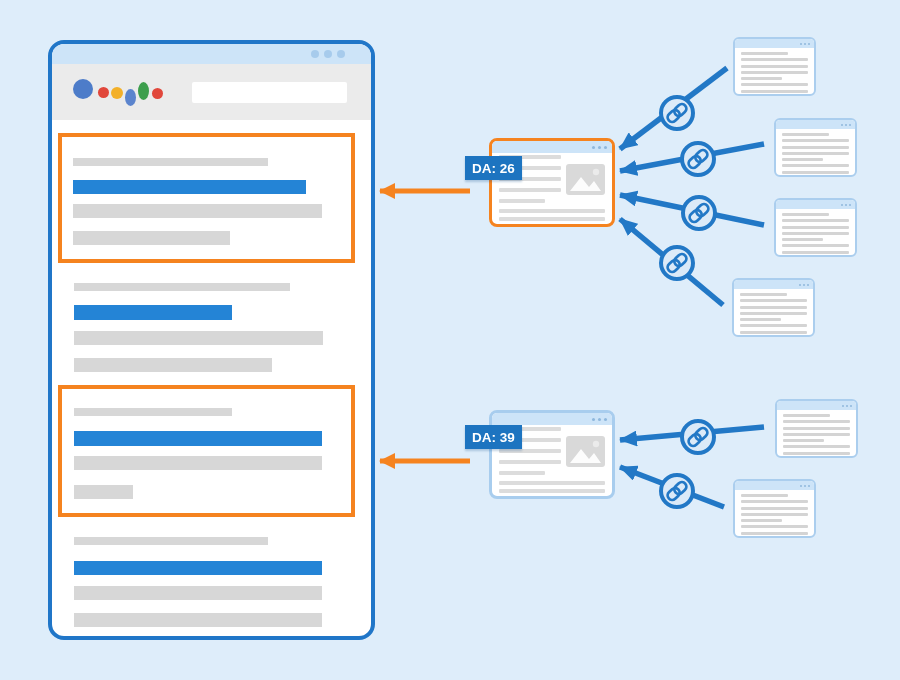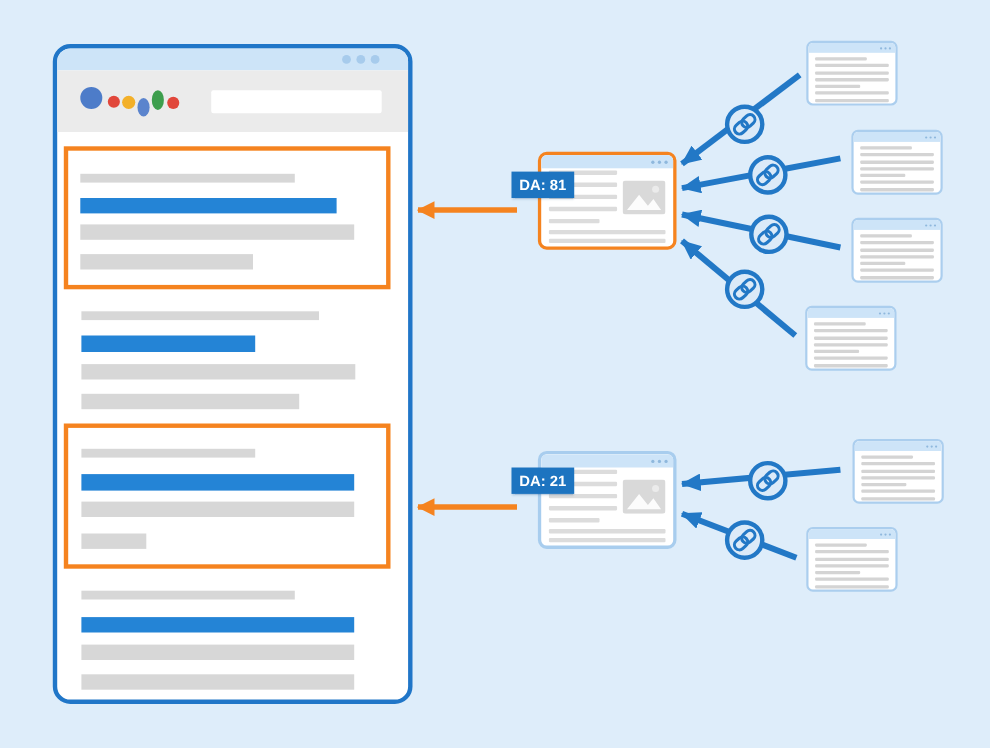--- a/index.html
+++ b/index.html
@@ -112,21 +112,21 @@
       <div class="ln" style="left:7px;top:46px;width:46px;"></div>
       <svg class="img-ph" width="39" height="31">
         <rect x="0" y="0" width="39" height="31" rx="3" fill="#d9d9d9"></rect>
         <circle cx="30" cy="8" r="3.2" fill="#ebebeb"></circle>
         <path d="M4 27 L15 13 L23 23 L28 17 L35 27 Z" fill="#ffffff" opacity="0.9"></path>
       </svg>
       <div class="ln" style="left:7px;top:56px;width:106px;"></div>
       <div class="ln" style="left:7px;top:64px;width:106px;"></div>
     </div>
   </div>
-  <div class="da-badge" style="left:465px;top:156px;">DA: 81</div>
+  <div class="da-badge" style="left:465px;top:156px;">DA: 26</div>
 
   <div class="da-card blue" style="left:489px;top:410px;">
     <div class="da-topbar">
       <span class="da-dot"></span>
       <span class="da-dot"></span>
       <span class="da-dot"></span>
     </div>
     <div class="da-body">
       <div class="ln" style="left:7px;top:2px;width:62px;"></div>
       <div class="ln" style="left:7px;top:13px;width:62px;"></div>
@@ -135,21 +135,21 @@
       <div class="ln" style="left:7px;top:46px;width:46px;"></div>
       <svg class="img-ph" width="39" height="31">
         <rect x="0" y="0" width="39" height="31" rx="3" fill="#d9d9d9"></rect>
         <circle cx="30" cy="8" r="3.2" fill="#ebebeb"></circle>
         <path d="M4 27 L15 13 L23 23 L28 17 L35 27 Z" fill="#ffffff" opacity="0.9"></path>
       </svg>
       <div class="ln" style="left:7px;top:56px;width:106px;"></div>
       <div class="ln" style="left:7px;top:64px;width:106px;"></div>
     </div>
   </div>
-  <div class="da-badge" style="left:465px;top:425px;">DA: 21</div>
+  <div class="da-badge" style="left:465px;top:425px;">DA: 39</div>
 
   <div class="mini-card" style="left:733px;top:37px;">
     <div class="mini-topbar">
         <span class="mini-dot"></span>
         <span class="mini-dot"></span>
         <span class="mini-dot"></span>
       </div>
     <div class="mini-body">
       <div class="mrow w1"></div>
         <div class="mrow"></div>

